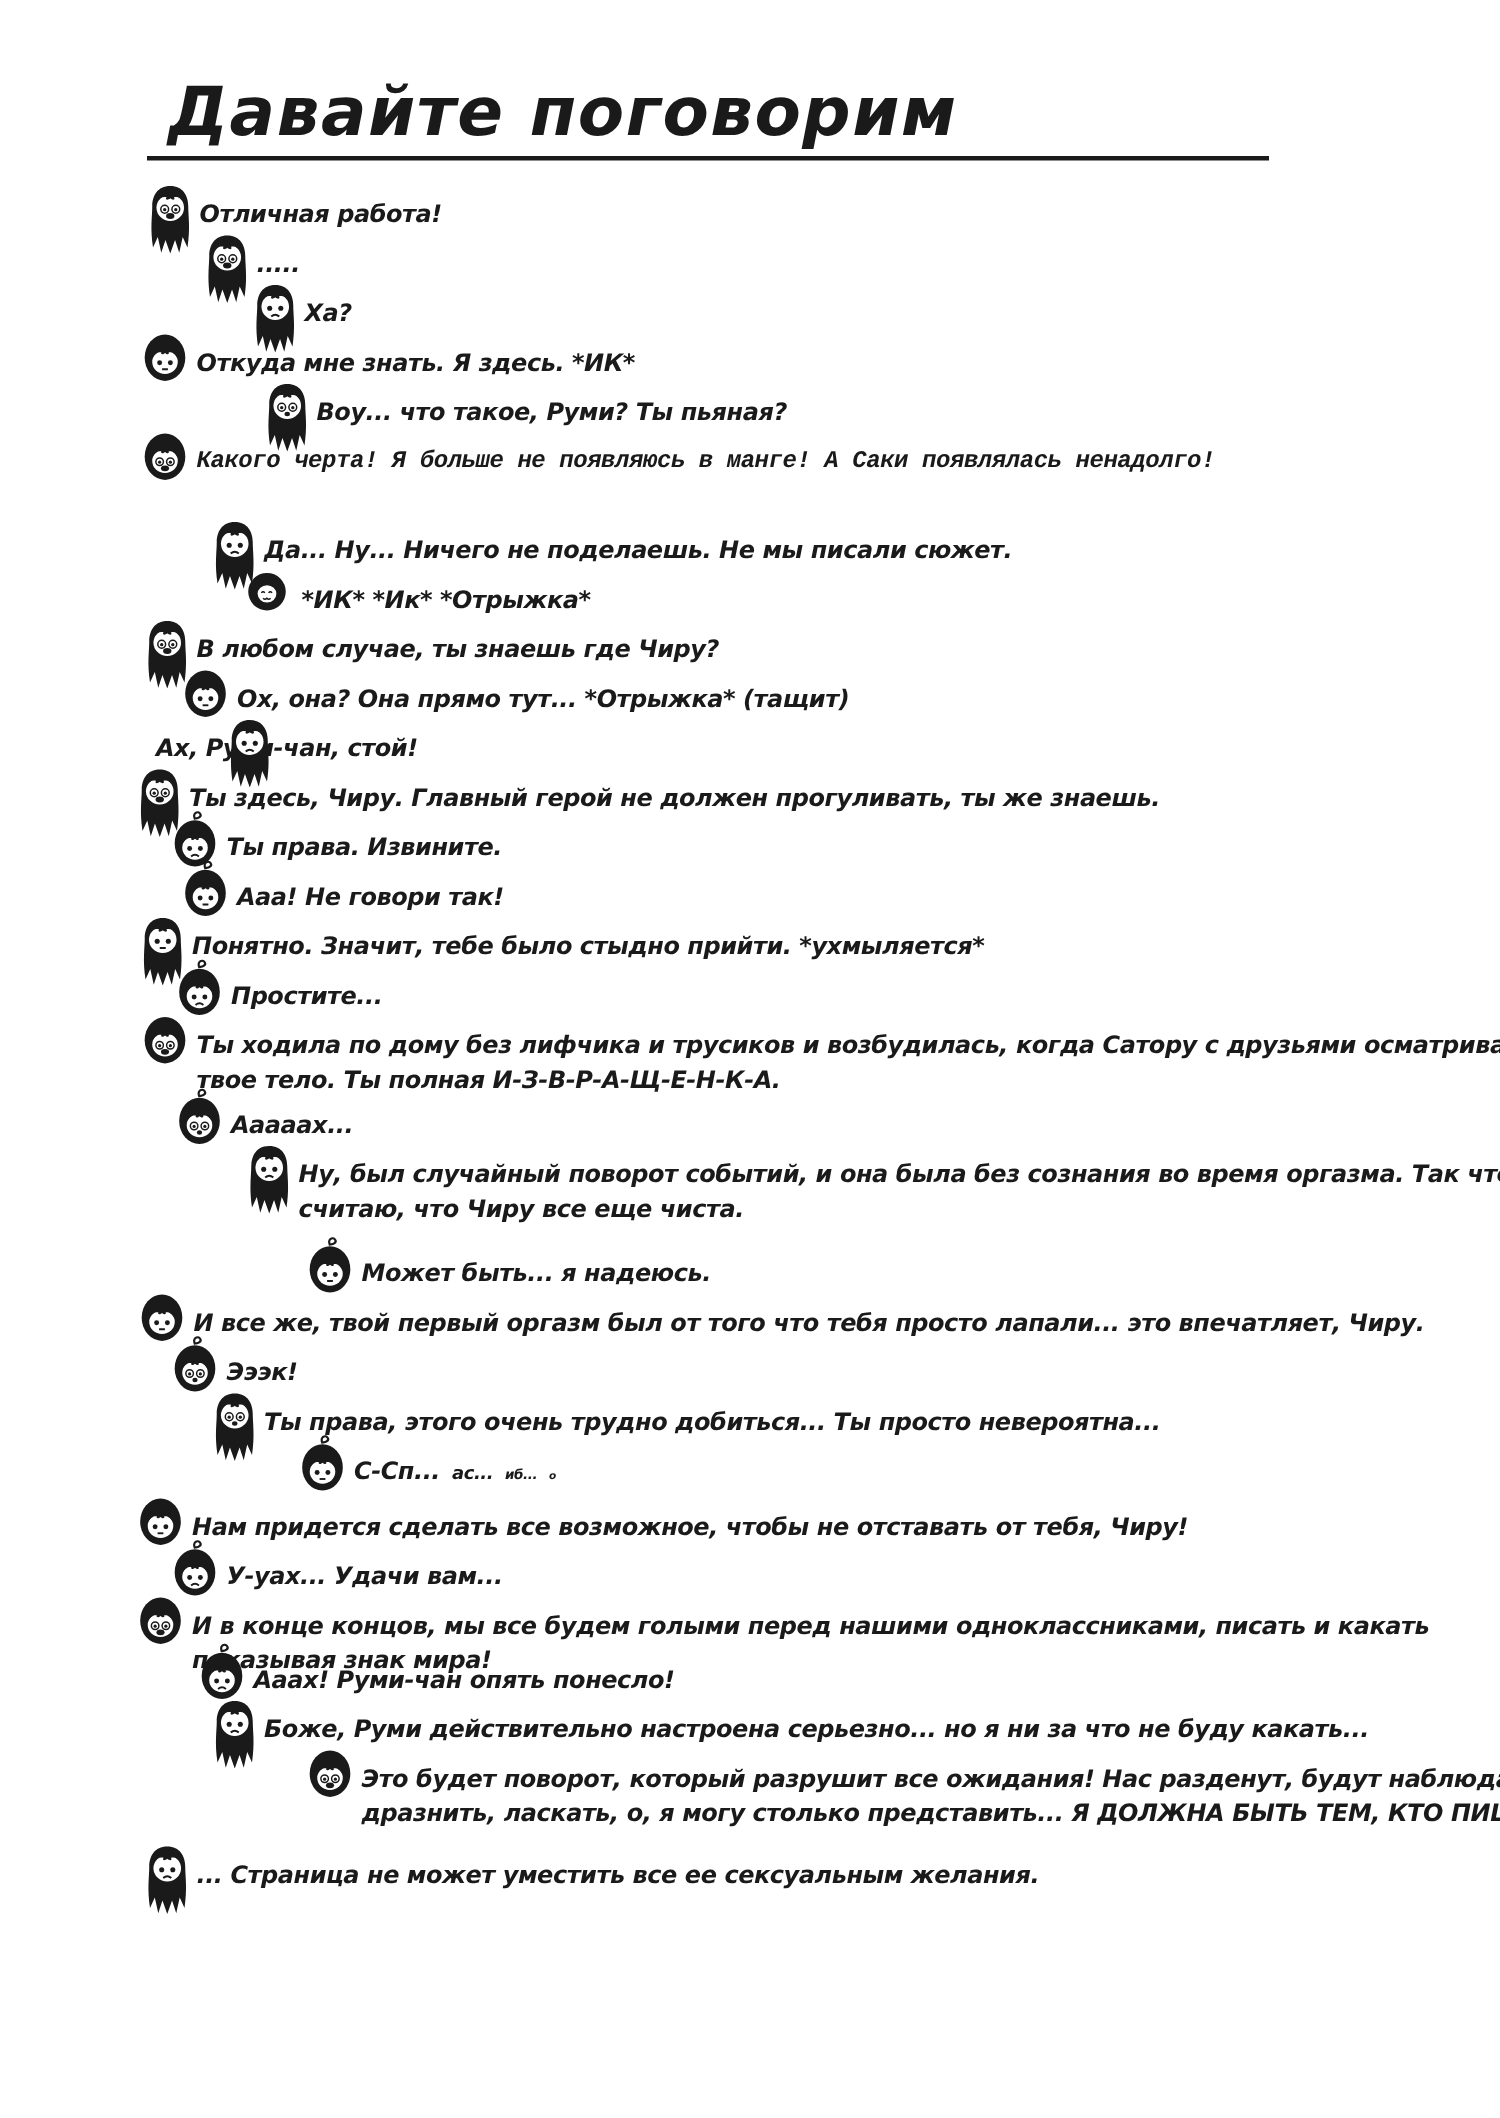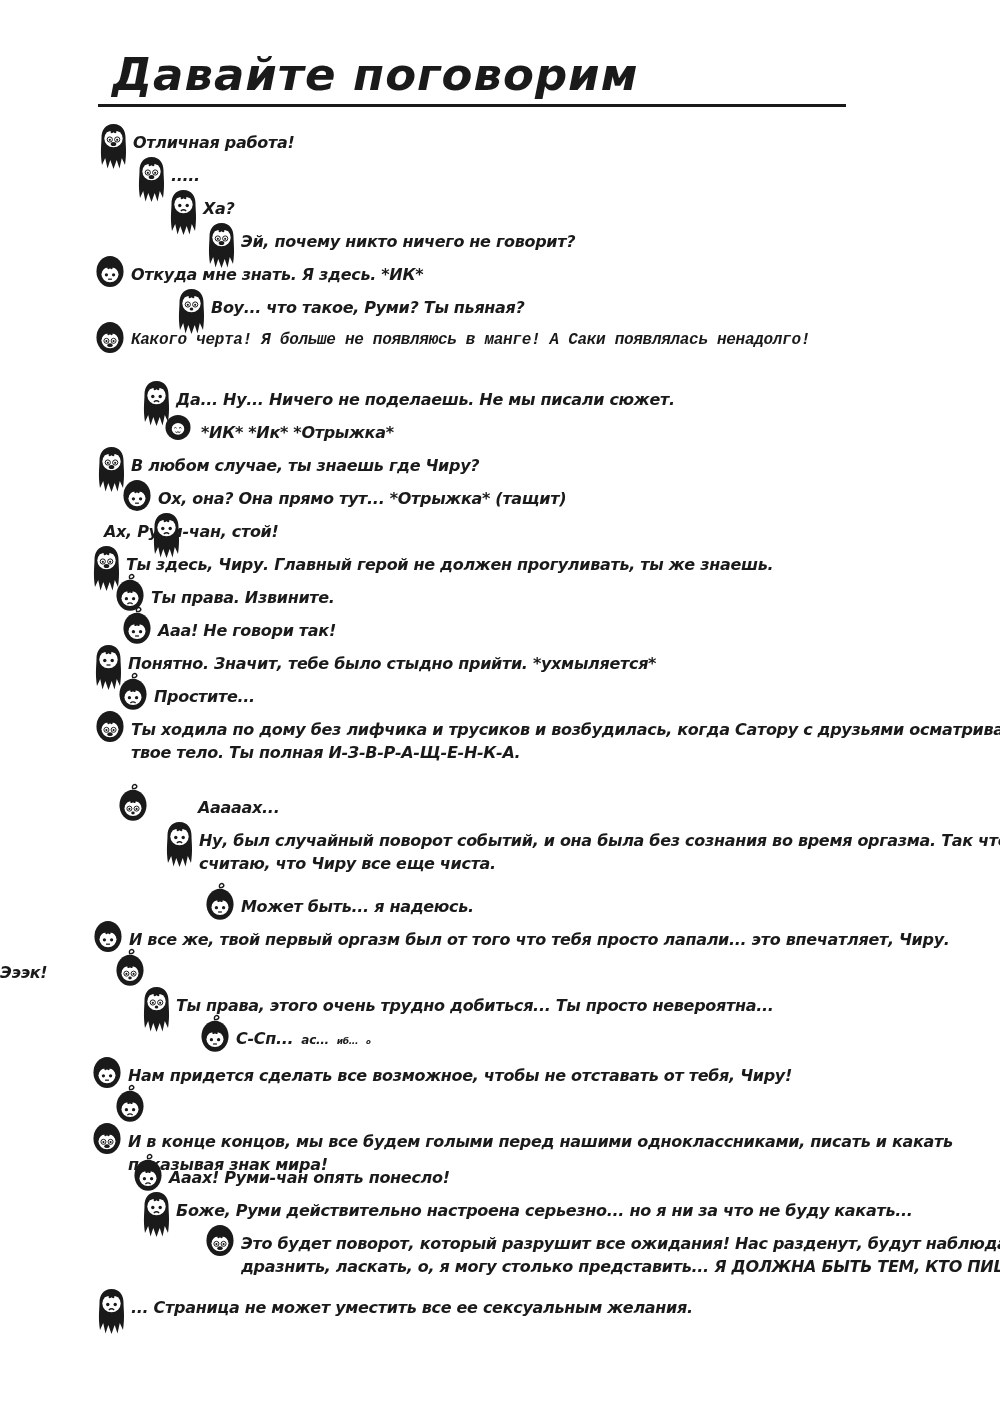--- a/index.html
+++ b/index.html
@@ -79,37 +79,20 @@
             <circle cx="12.8" cy="16.5" r="1.7" fill="currentColor"></circle>
             <circle cx="20.2" cy="16.5" r="1.7" fill="currentColor"></circle>
             <path d="M13.8 22Q16.5 19.6 19.2 22" stroke="currentColor" stroke-width="1.3" fill="none"></path>
           </svg>
         </span>
         <div class="txt" style="margin-left: 203px;">
           <div>Ха?</div>
         </div>
       </div>
       <div class="row">
-        <span class="avatar av-long" style="left: 205px;">
-          <svg xmlns="http://www.w3.org/2000/svg" viewBox="0 0 33 46">
-            <path d="M16.5 1C8 1 4.5 7.5 4.5 14.5C4.5 21 3 29 5 42L8.2 35L10.5 45.5L13.3 37L16.5 46L19.7 37L22.5 45.5L24.8 35L28 42C30 29 28.5 21 28.5 14.5C28.5 7.5 25 1 16.5 1Z" fill="currentColor"></path>
-            <ellipse cx="16.5" cy="15.5" rx="9.2" ry="8.8" fill="#fff"></ellipse>
-            <path d="M16.5 3C10 3 7 7.5 7.3 11.5C9.5 8.5 12 7.8 14 8.5C13 10 14.5 11 16.5 9.2C18.5 11 20 10 19 8.5C21 7.8 23.5 8.5 25.7 11.5C26 7.5 23 3 16.5 3Z" fill="currentColor"></path>
-            <circle cx="12.8" cy="16.5" r="2.6" fill="#fff" stroke="currentColor" stroke-width="1"></circle>
-            <circle cx="20.2" cy="16.5" r="2.6" fill="#fff" stroke="currentColor" stroke-width="1"></circle>
-            <circle cx="12.8" cy="16.8" r="1.1" fill="currentColor"></circle>
-            <circle cx="20.2" cy="16.8" r="1.1" fill="currentColor"></circle>
-            <ellipse cx="16.5" cy="21" rx="2.8" ry="2" fill="currentColor"></ellipse>
-          </svg>
-        </span>
-        <div class="txt" style="margin-left: 241px;">
-          <div>Эй, почему никто ничего не говорит?</div>
-        </div>
-      </div>
-      <div class="row">
         <span class="avatar av-bob" style="left: 95px;">
           <svg xmlns="http://www.w3.org/2000/svg" viewBox="0 0 31 36">
             <ellipse cx="15.5" cy="17" rx="14" ry="16" fill="currentColor"></ellipse>
             <ellipse cx="15.5" cy="20" rx="8.8" ry="8.2" fill="#fff"></ellipse>
             <path d="M15.5 9C9.5 9 6.8 13 7 17C9.5 13.5 11 13 13 13.3C12.3 14.6 13.8 15.4 15.5 13.8C17.2 15.4 18.7 14.6 18 13.3C20 13 21.5 13.5 24 17C24.2 13 21.5 9 15.5 9Z" fill="currentColor"></path>
             <circle cx="11.8" cy="20.5" r="1.7" fill="currentColor"></circle>
             <circle cx="19.2" cy="20.5" r="1.7" fill="currentColor"></circle>
             <path d="M13.5 25H17.5" stroke="currentColor" stroke-width="1.3" fill="none"></path>
           </svg>
         </span>
@@ -317,21 +300,21 @@
             <circle cx="11.8" cy="20.8" r="1.1" fill="currentColor"></circle>
             <circle cx="19.2" cy="20.8" r="1.1" fill="currentColor"></circle>
             <ellipse cx="15.5" cy="25" rx="2.8" ry="2" fill="currentColor"></ellipse>
           </svg>
         </span>
         <div class="txt" style="margin-left: 131px;">
           <div>Ты ходила по дому без лифчика и трусиков и возбудилась, когда Сатору с друзьями осматривали</div>
           <div>твое тело. Ты полная И-З-В-Р-А-Щ-Е-Н-К-А.</div>
         </div>
       </div>
-      <div class="row" style="margin-top: 32px; padding-left: 44px;">
+      <div class="row" style="margin-top: 7px;">
         <span class="avatar av-curl" style="left: 118px;">
           <svg xmlns="http://www.w3.org/2000/svg" viewBox="0 0 31 42">
             <path d="M15.5 6.5C13.5 2 17.5 0.5 19 2.5C20.5 4.5 17.5 6 15.8 5.8" stroke="currentColor" stroke-width="1.5" fill="none"></path>
             <ellipse cx="15.5" cy="23" rx="14" ry="16" fill="currentColor"></ellipse>
             <ellipse cx="15.5" cy="26" rx="8.8" ry="8.2" fill="#fff"></ellipse>
             <path d="M15.5 15C9.5 15 6.8 19 7 23C9.5 19.5 11 19 13 19.3C12.3 20.6 13.8 21.4 15.5 19.8C17.2 21.4 18.7 20.6 18 19.3C20 19 21.5 19.5 24 23C24.2 19 21.5 15 15.5 15Z" fill="currentColor"></path>
             <circle cx="11.8" cy="26.5" r="2.6" fill="#fff" stroke="currentColor" stroke-width="1"></circle>
             <circle cx="19.2" cy="26.5" r="2.6" fill="#fff" stroke="currentColor" stroke-width="1"></circle>
             <circle cx="11.8" cy="26.8" r="1.1" fill="currentColor"></circle>
             <circle cx="19.2" cy="26.8" r="1.1" fill="currentColor"></circle>
@@ -396,21 +379,21 @@
             <ellipse cx="15.5" cy="23" rx="14" ry="16" fill="currentColor"></ellipse>
             <ellipse cx="15.5" cy="26" rx="8.8" ry="8.2" fill="#fff"></ellipse>
             <path d="M15.5 15C9.5 15 6.8 19 7 23C9.5 19.5 11 19 13 19.3C12.3 20.6 13.8 21.4 15.5 19.8C17.2 21.4 18.7 20.6 18 19.3C20 19 21.5 19.5 24 23C24.2 19 21.5 15 15.5 15Z" fill="currentColor"></path>
             <circle cx="11.8" cy="26.5" r="2.6" fill="#fff" stroke="currentColor" stroke-width="1"></circle>
             <circle cx="19.2" cy="26.5" r="2.6" fill="#fff" stroke="currentColor" stroke-width="1"></circle>
             <circle cx="11.8" cy="26.8" r="1.1" fill="currentColor"></circle>
             <circle cx="19.2" cy="26.8" r="1.1" fill="currentColor"></circle>
             <ellipse cx="15.5" cy="31" rx="1.8" ry="1.5" fill="currentColor"></ellipse>
           </svg>
         </span>
-        <div class="txt" style=" font-style: italic;">
+        <div class="txt" style="margin-left: 151px; font-style: italic;">
           <div>Эээк!</div>
         </div>
       </div>
       <div class="row">
         <span class="avatar av-long" style="left: 140px;">
           <svg xmlns="http://www.w3.org/2000/svg" viewBox="0 0 33 46">
             <path d="M16.5 1C8 1 4.5 7.5 4.5 14.5C4.5 21 3 29 5 42L8.2 35L10.5 45.5L13.3 37L16.5 46L19.7 37L22.5 45.5L24.8 35L28 42C30 29 28.5 21 28.5 14.5C28.5 7.5 25 1 16.5 1Z" fill="currentColor"></path>
             <ellipse cx="16.5" cy="15.5" rx="9.2" ry="8.8" fill="#fff"></ellipse>
             <path d="M16.5 3C10 3 7 7.5 7.3 11.5C9.5 8.5 12 7.8 14 8.5C13 10 14.5 11 16.5 9.2C18.5 11 20 10 19 8.5C21 7.8 23.5 8.5 25.7 11.5C26 7.5 23 3 16.5 3Z" fill="currentColor"></path>
             <circle cx="12.8" cy="16.5" r="2.6" fill="#fff" stroke="currentColor" stroke-width="1"></circle>
@@ -458,20 +441,23 @@
           <svg xmlns="http://www.w3.org/2000/svg" viewBox="0 0 31 42">
             <path d="M15.5 6.5C13.5 2 17.5 0.5 19 2.5C20.5 4.5 17.5 6 15.8 5.8" stroke="currentColor" stroke-width="1.5" fill="none"></path>
             <ellipse cx="15.5" cy="23" rx="14" ry="16" fill="currentColor"></ellipse>
             <ellipse cx="15.5" cy="26" rx="8.8" ry="8.2" fill="#fff"></ellipse>
             <path d="M15.5 15C9.5 15 6.8 19 7 23C9.5 19.5 11 19 13 19.3C12.3 20.6 13.8 21.4 15.5 19.8C17.2 21.4 18.7 20.6 18 19.3C20 19 21.5 19.5 24 23C24.2 19 21.5 15 15.5 15Z" fill="currentColor"></path>
             <circle cx="11.8" cy="26.5" r="1.7" fill="currentColor"></circle>
             <circle cx="19.2" cy="26.5" r="1.7" fill="currentColor"></circle>
             <path d="M12.8 32Q15.5 29.6 18.2 32" stroke="currentColor" stroke-width="1.3" fill="none"></path>
           </svg>
         </span>
+        <div class="txt" style="margin-left: 151px;">
+          <div>У-уах... Удачи вам...</div>
+        </div>
       </div>
       <div class="row">
         <span class="avatar av-bob" style="left: 92px;">
           <svg xmlns="http://www.w3.org/2000/svg" viewBox="0 0 31 36">
             <ellipse cx="15.5" cy="17" rx="14" ry="16" fill="currentColor"></ellipse>
             <ellipse cx="15.5" cy="20" rx="8.8" ry="8.2" fill="#fff"></ellipse>
             <path d="M15.5 9C9.5 9 6.8 13 7 17C9.5 13.5 11 13 13 13.3C12.3 14.6 13.8 15.4 15.5 13.8C17.2 15.4 18.7 14.6 18 13.3C20 13 21.5 13.5 24 17C24.2 13 21.5 9 15.5 9Z" fill="currentColor"></path>
             <circle cx="11.8" cy="20.5" r="2.6" fill="#fff" stroke="currentColor" stroke-width="1"></circle>
             <circle cx="19.2" cy="20.5" r="2.6" fill="#fff" stroke="currentColor" stroke-width="1"></circle>
             <circle cx="11.8" cy="20.8" r="1.1" fill="currentColor"></circle>

